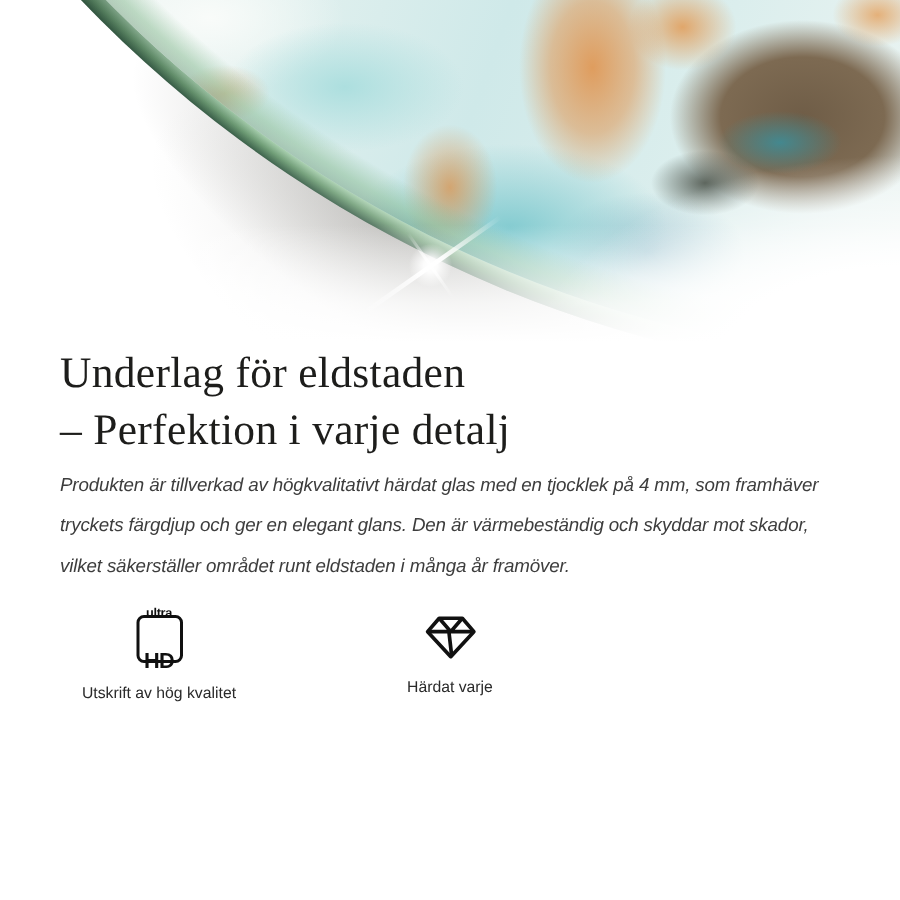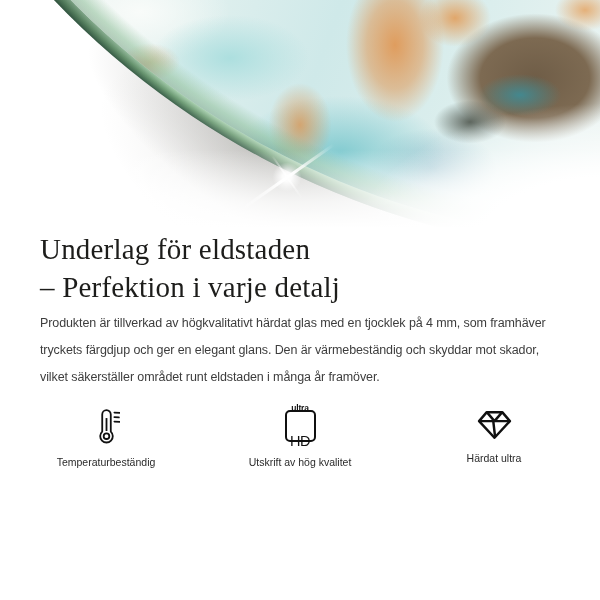--- a/index.html
+++ b/index.html
@@ -74,41 +74,42 @@
   .headline{
     position:absolute;left:40px;top:230px;margin:0;
     font-family:"Liberation Serif","DejaVu Serif",serif;
     font-size:29px;line-height:38px;font-weight:400;color:#1d1d1b;
     white-space:pre-line;letter-spacing:0.2px;
   }
   .body-text{
     position:absolute;left:40px;top:310px;margin:0;
     font-size:12.5px;line-height:27px;color:#3d3d3d;letter-spacing:-0.1px;
     white-space:pre-line;
+    font-style:italic;
   }
 
   
   .features{
     position:absolute;left:9px;top:404px;width:582px;
     display:grid;grid-template-columns:repeat(3,1fr);row-gap:24px;
   }
   .feature{display:flex;flex-direction:column;align-items:center;}
   .icon-box{height:44px;display:flex;align-items:center;justify-content:center;}
   .features .row2 .icon-box{height:40px;}
   .feature .label{
     margin-top:7px;font-size:10.5px;color:#2a2a2a;line-height:14px;text-align:center;
   }
   .icon-stroke{stroke:#111;fill:none;stroke-width:1.6;}
   .uhd-badge{
     width:27px;height:28px;border:2.6px solid #101010;border-radius:5px;
     display:flex;flex-direction:column;align-items:center;justify-content:center;
     color:#101010;background:#fff;
   }
   .uhd-top{font-size:8.5px;font-weight:700;line-height:9px;letter-spacing:-0.2px;}
-  .uhd-bottom{font-size:14.5px;font-weight:400;line-height:15px;letter-spacing:-0.5px;margin-top:21px;}
+  .uhd-bottom{font-size:14.5px;font-weight:700;line-height:15px;letter-spacing:-0.5px;margin-top:21px;}
 </style>
 </head>
 <body>
 
 <div class="page">
 
   <div class="hero">
     <div class="hero-shadow"></div>
     <div class="glass-edge"></div>
     <div class="glass-face"></div>
@@ -123,51 +124,38 @@
 
   <h1 class="headline">Underlag för eldstaden
 – Perfektion i varje detalj</h1>
 
   <p class="body-text">Produkten är tillverkad av högkvalitativt härdat glas med en tjocklek på 4 mm, som framhäver
 tryckets färgdjup och ger en elegant glans. Den är värmebeständig och skyddar mot skador,
 vilket säkerställer området runt eldstaden i många år framöver.</p>
 
   <div class="features">
 
-    <div class="feature row1">
-      <div class="icon-box">
-        <svg width="27" height="41" viewBox="0 0 24 32">
-          <path class="icon-stroke" stroke-linejoin="round" d="M 8.2,5.3 A 3.8,3.8 0 0 1 15.8,5.3 L 15.8,20.5 A 5.6,5.6 0 1 1 8.2,20.5 Z"></path>
-          <line class="icon-stroke" x1="12" y1="8.5" x2="12" y2="20"></line>
-          <circle class="icon-stroke" cx="12" cy="24.6" r="2.5"></circle>
-          <line class="icon-stroke" stroke-linecap="round" x1="19" y1="3.6" x2="24" y2="3.6" transform="rotate(4 19 3.6)"></line>
-          <line class="icon-stroke" stroke-linecap="round" x1="19" y1="7.6" x2="23" y2="7.6" transform="rotate(4 19 7.6)"></line>
-          <line class="icon-stroke" stroke-linecap="round" x1="19" y1="11.6" x2="24" y2="11.6" transform="rotate(4 19 11.6)"></line>
-        </svg>
-      </div>
-      <div class="label">Temperaturbeständig</div>
-    </div>
 
     <div class="feature row1">
       <div class="icon-box">
         <div class="uhd-badge">
           <div class="uhd-top">ultra</div>
           <div class="uhd-bottom">HD</div>
         </div>
       </div>
       <div class="label">Utskrift av hög kvalitet</div>
     </div>
 
 
     <div class="feature row2">
       <div class="icon-box">
         <svg width="37" height="31" viewBox="0 0 24 20">
           <path class="icon-stroke" stroke-width="1.4" stroke-linejoin="round" d="M2,7.8 L7,2 L17,2 L22,7.8 L12,18.6 Z"></path>
           <path class="icon-stroke" stroke-width="1.2" stroke-linejoin="round" d="M2,7.8 L22,7.8 M7,2 L12,7.8 L17,2 M11.2,7.8 L12.4,18.2"></path>
         </svg>
       </div>
-      <div class="label">Härdat ultra</div>
+      <div class="label">Härdat varje</div>
     </div>
 
 
 
   </div>
 </div>
 
 </body></html>

